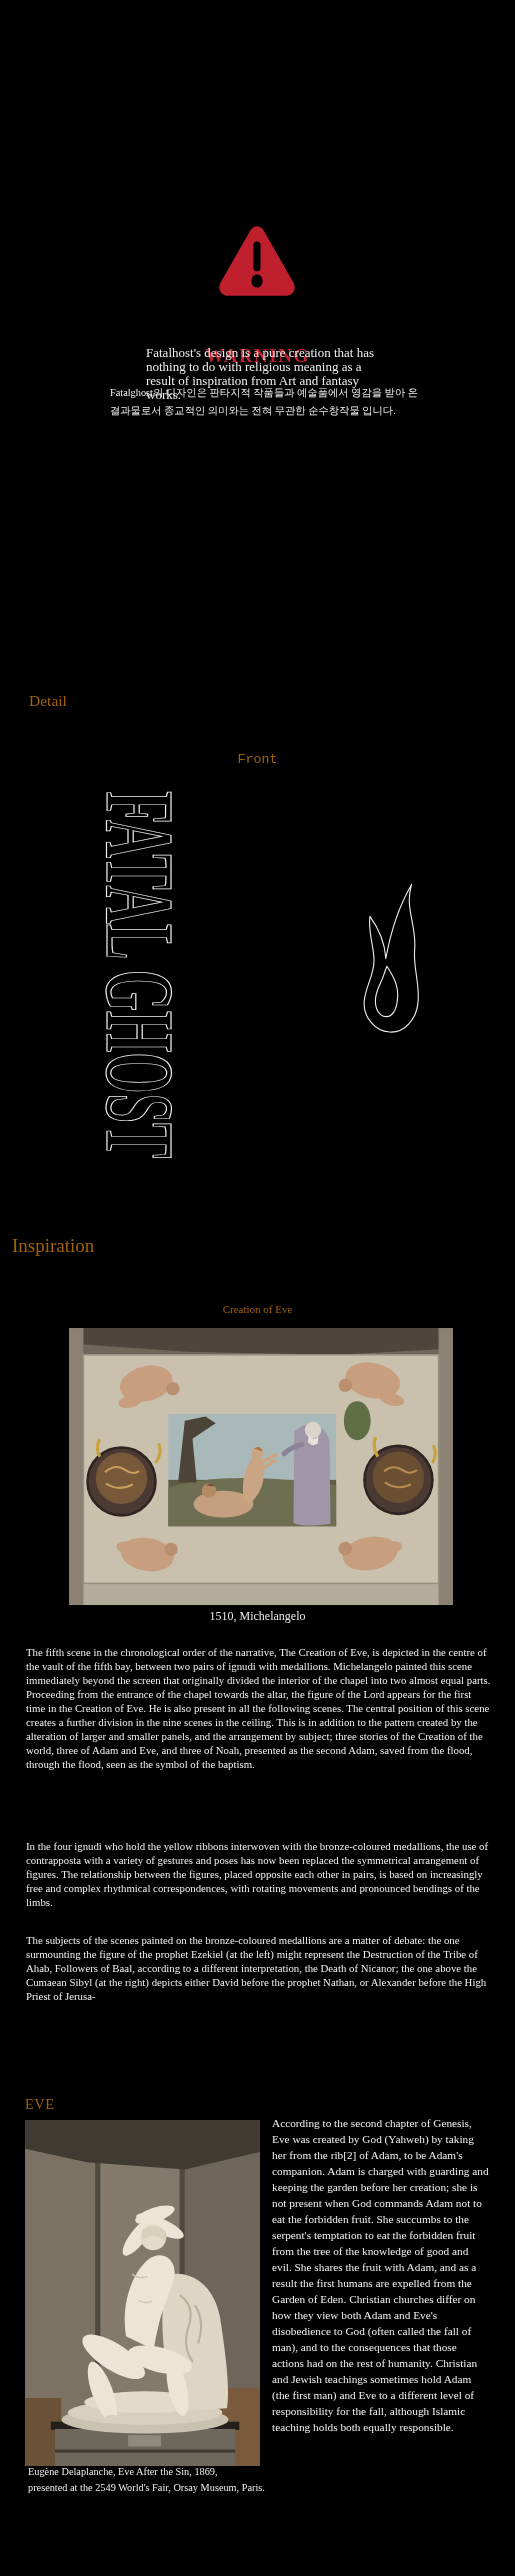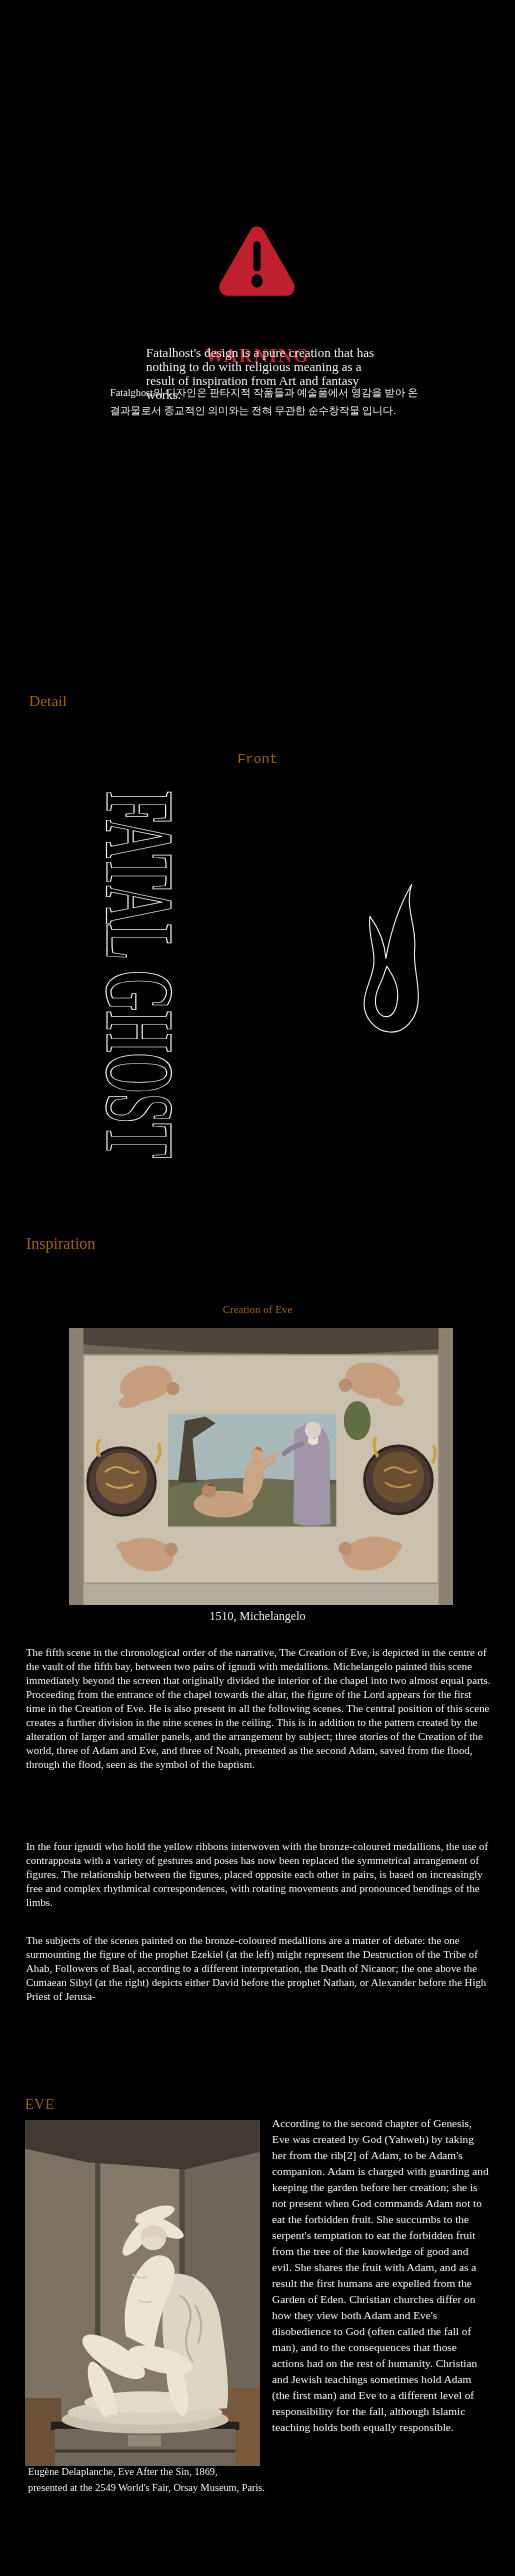--- a/index.html
+++ b/index.html
@@ -30,21 +30,21 @@
   <text transform="translate(27,16) rotate(90)" font-family="Liberation Serif, serif" font-weight="bold" font-size="190" textLength="712" lengthAdjust="spacingAndGlyphs" fill="#000" stroke="#f0f0f0" stroke-width="2.2">FATAL GHOST</text>
 </svg>
 
 <svg class="abs" style="left:355px;top:881px" width="72" height="155" viewBox="0 0 140 300">
   <g fill="none" stroke="#ececec" stroke-width="2.2" stroke-linejoin="round" stroke-linecap="round">
     <path d="M110,6 C96,52 120,84 116,132 C113,166 124,190 123,228 C122,270 94,295 67,293 C39,291 15,264 18,232 C21,202 37,184 37,154 C37,126 25,100 29,68 C45,90 58,118 60,150 C66,116 80,58 110,6 Z"></path>
     <path d="M62,165 C74,184 84,200 83,224 C82,252 71,264 60,263 C47,262 38,248 40,227 C42,208 52,196 56,182 C58,175 60,170 62,165 Z"></path>
   </g>
 </svg>
 
-<div class="abs serif heading" style="left:26px;top:1235px;font-size:16px;">Inspiration</div>
+<div class="abs serif heading" style="left:12px;top:1235px;font-size:19px;">Inspiration</div>
 <div class="abs ctr serif heading" style="top:1303px;font-size:11px;">Creation of Eve</div>
 
 <svg class="abs" style="left:69px;top:1328px" width="384" height="277" viewBox="0 0 746 538">
   <rect width="746" height="538" fill="#a89f8d"></rect>
   <rect width="746" height="52" fill="#6f675a"></rect>
   <polygon points="0,0 746,0 746,40 520,52 230,46 0,30" fill="#4e463c"></polygon>
   <rect y="496" width="746" height="42" fill="#b4ac9a"></rect>
   <rect width="28" height="538" fill="#8a8172"></rect>
   <rect x="718" width="28" height="538" fill="#8a8172"></rect>
   <rect x="28" y="52" width="690" height="444" fill="#c9c1ae"></rect>

